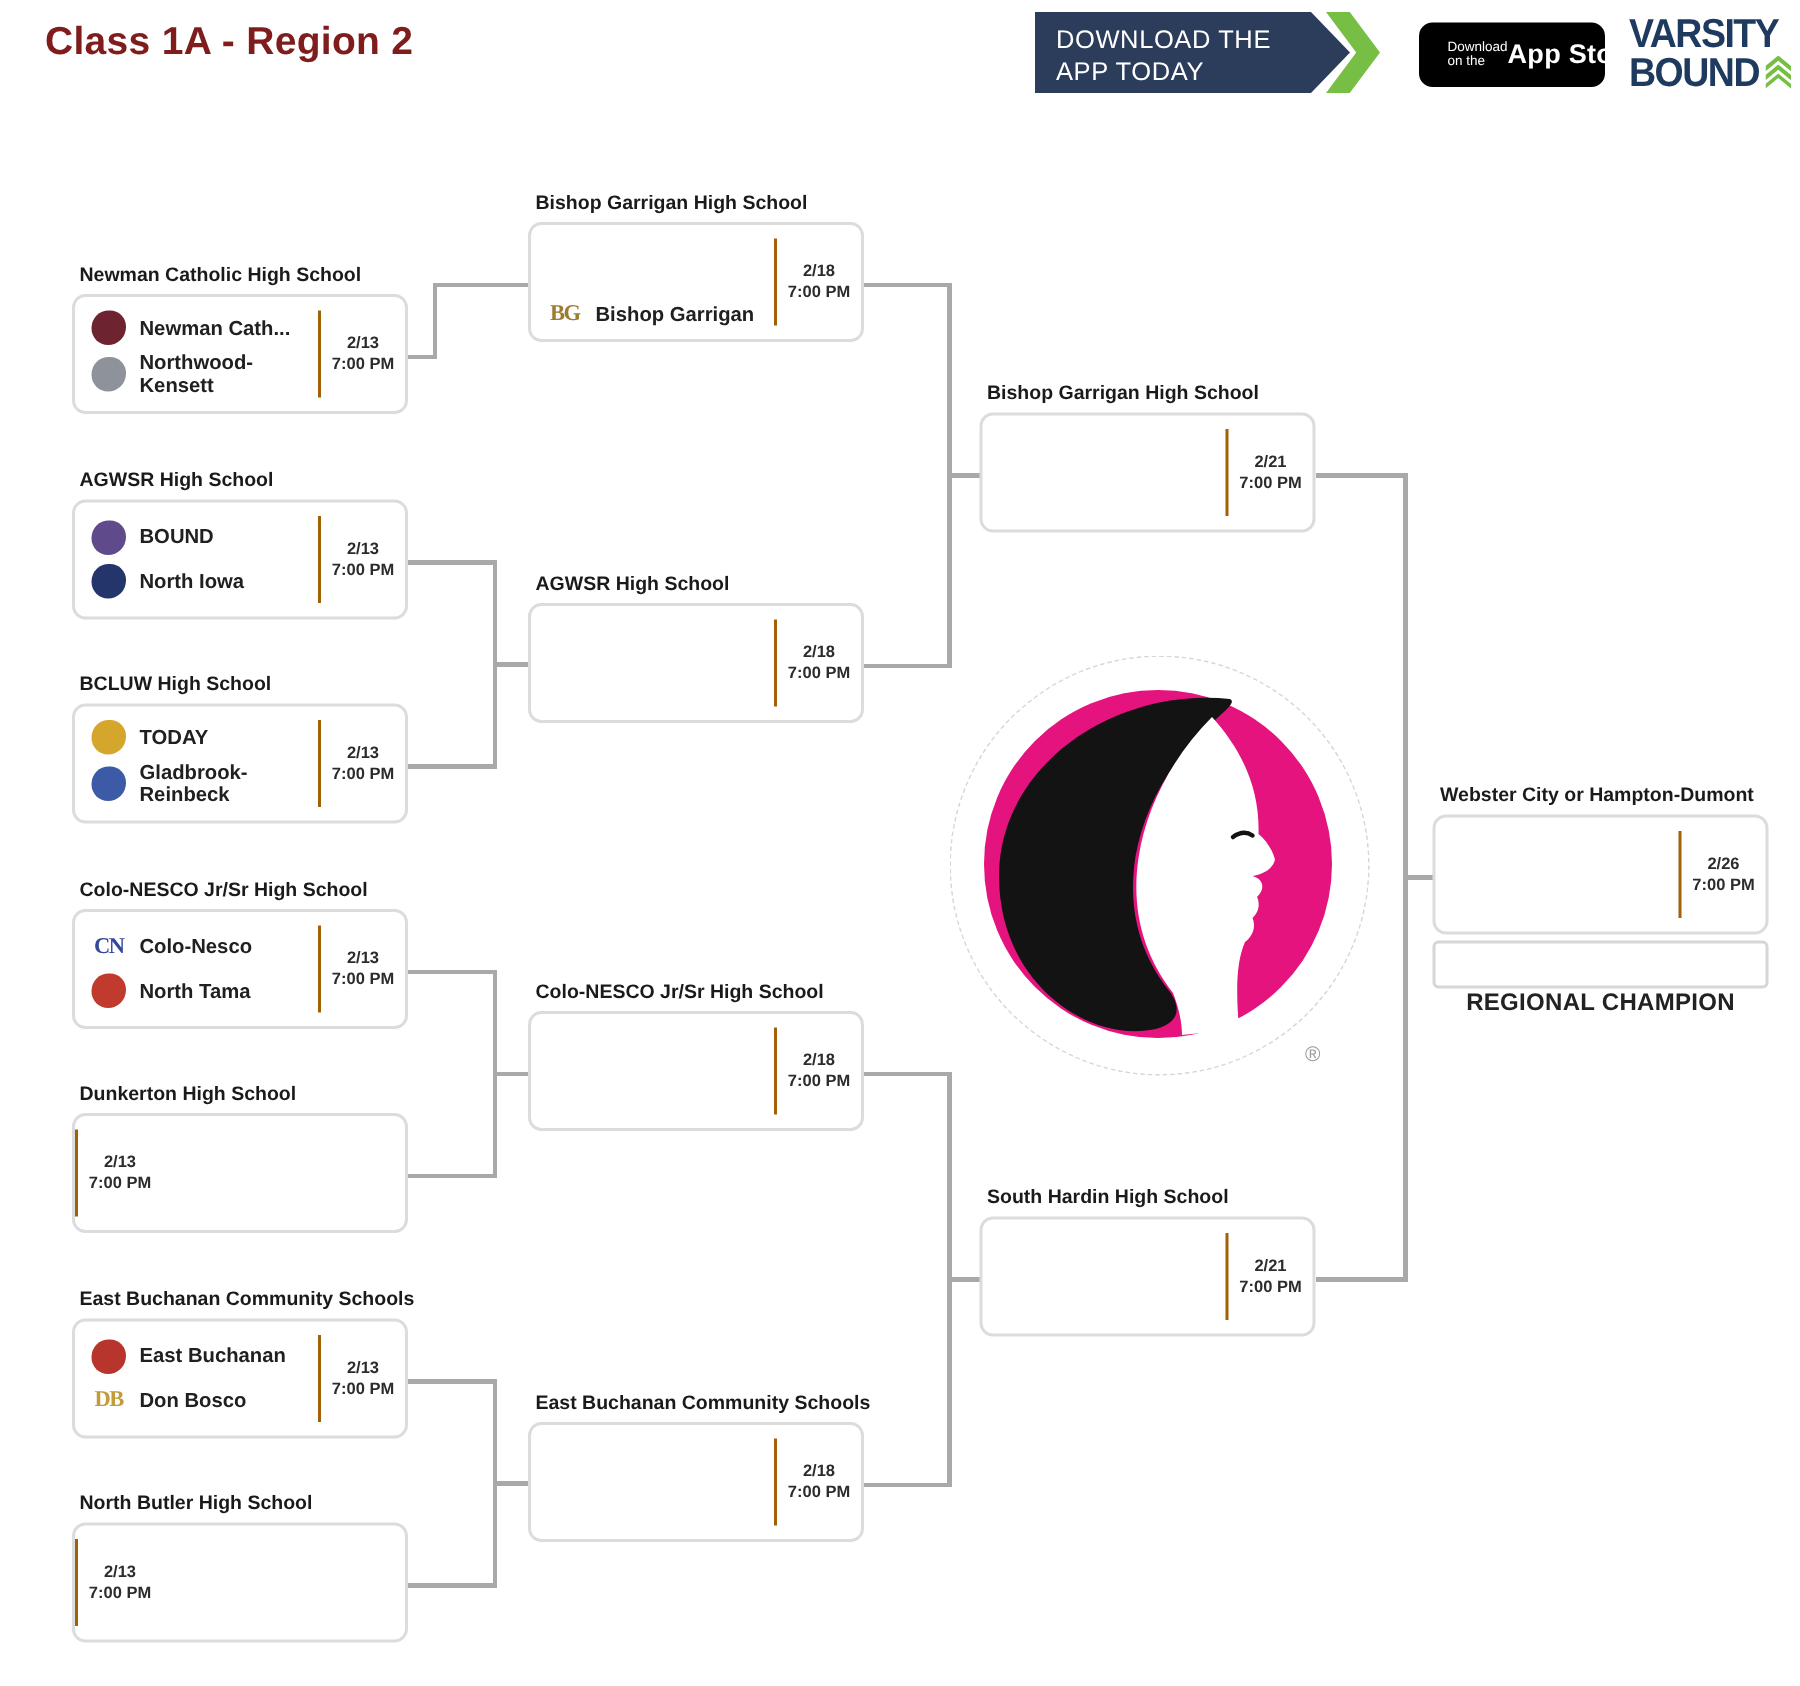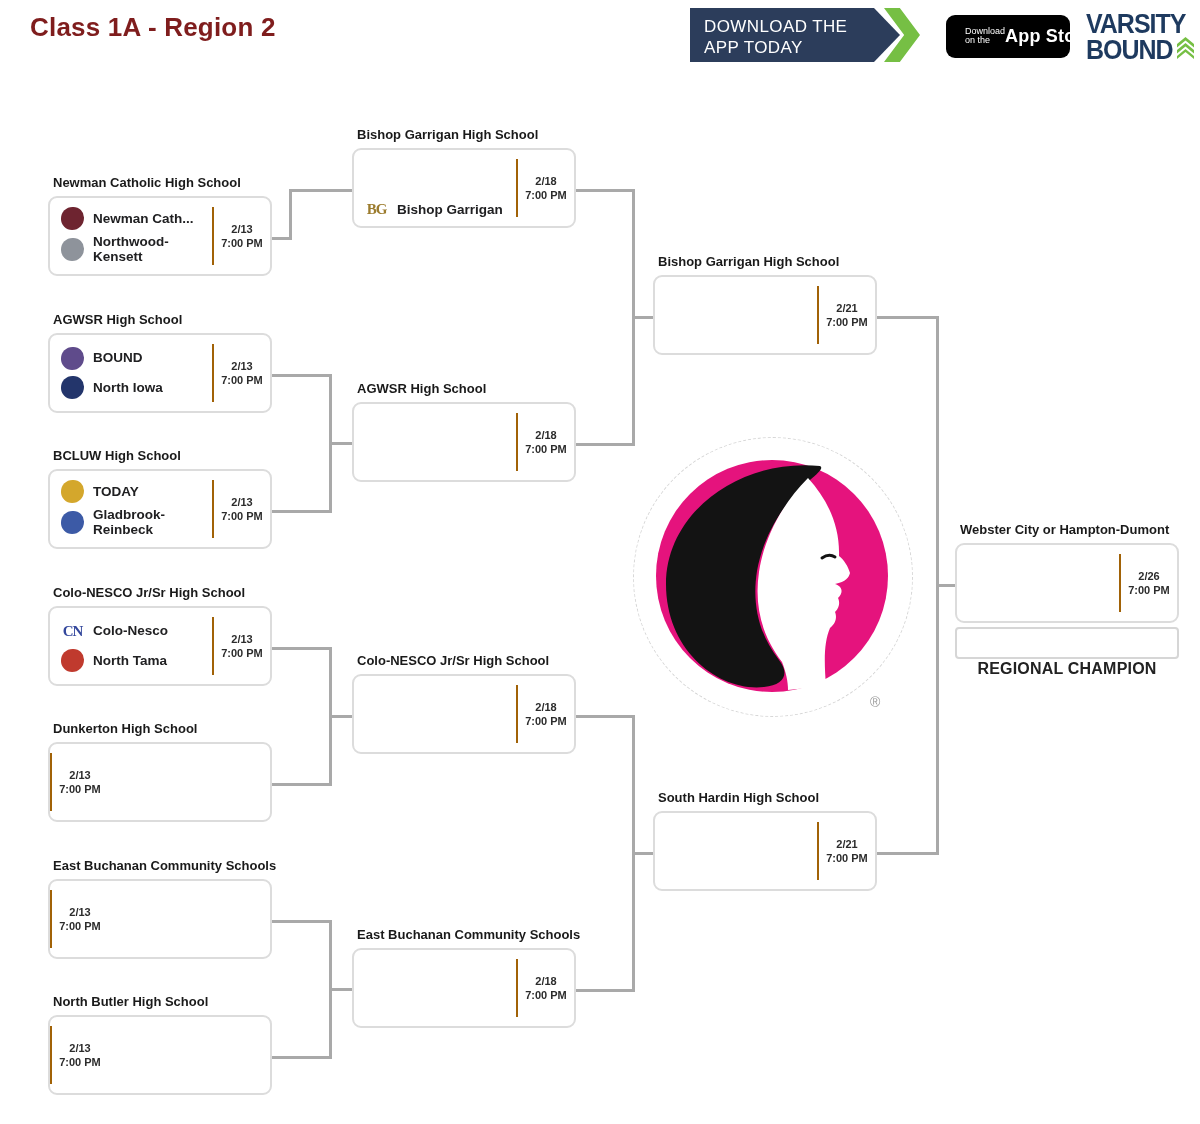--- a/index.html
+++ b/index.html
@@ -180,20 +180,30 @@
     <div class="dt">
       <span>2/13</span>
       <span>7:00 PM</span>
     </div>
   </div>
 </div>
 
 <div class="match" style="left:48px;top:858px">
   <div class="match-header">East Buchanan Community Schools</div>
   <div class="match-box">
+    <div class="teams">
+      <div class="team">
+        <span class="logo" style="background: rgb(183, 53, 44);"></span>
+        <span class="tname">East Buchanan</span>
+      </div>
+      <div class="team">
+        <span class="logo mono" style="color: rgb(196, 154, 58);">DB</span>
+        <span class="tname">Don Bosco</span>
+      </div>
+    </div>
     <div class="dt">
       <span>2/13</span>
       <span>7:00 PM</span>
     </div>
   </div>
 </div>
 
 <div class="match" style="left:48px;top:994px">
   <div class="match-header">North Butler High School</div>
   <div class="match-box">

